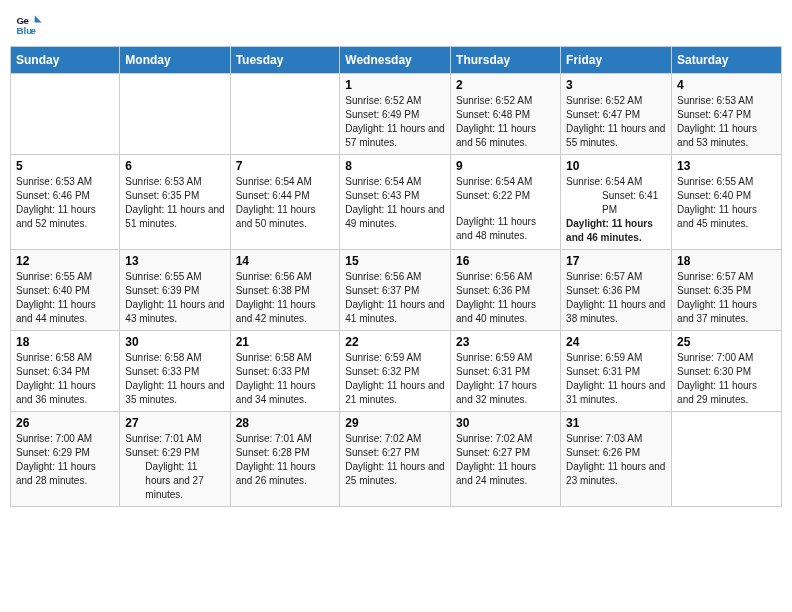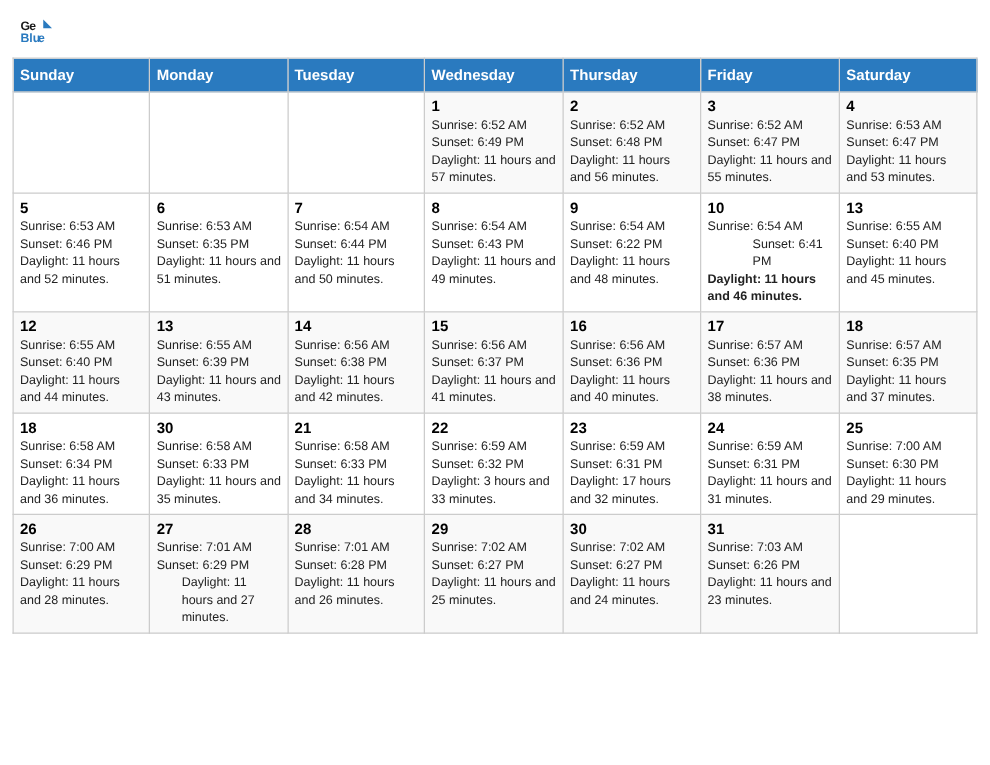--- a/index.html
+++ b/index.html
@@ -177,21 +177,21 @@
             <span style="display: block;">Sunrise: 6:54 AM</span>
             <span style="display: block;">Sunset: 6:43 PM</span>
             <span style="display: block;">Daylight: 11 hours and 49 minutes.</span>
           </div>
         </td>
         <td>
           <span class="day-num">9</span>
           <div class="day-info">
             <span style="display: block;">Sunrise: 6:54 AM</span>
             <span style="display: block;">Sunset: 6:22 PM</span>
-            <span style="display: block;">Daylight: 11 hours and 48 minutes.</span>
+            <span style="display: block; margin-top: 12px;">Daylight: 11 hours and 48 minutes.</span>
           </div>
         </td>
         <td>
           <span class="day-num">10</span>
           <div class="day-info">
             <span style="display: block;">Sunrise: 6:54 AM</span>
             <span style="display: block; margin-left: 36px;">Sunset: 6:41 PM</span>
             <span style="display: block; font-weight: bold;">Daylight: 11 hours and 46 minutes.</span>
           </div>
         </td>
@@ -285,21 +285,21 @@
             <span style="display: block;">Sunrise: 6:58 AM</span>
             <span style="display: block;">Sunset: 6:33 PM</span>
             <span style="display: block;">Daylight: 11 hours and 34 minutes.</span>
           </div>
         </td>
         <td>
           <span class="day-num">22</span>
           <div class="day-info">
             <span style="display: block;">Sunrise: 6:59 AM</span>
             <span style="display: block;">Sunset: 6:32 PM</span>
-            <span style="display: block;">Daylight: 3 hours and 33 minutes.</span>
+            <span style="display: block;">Daylight: 11 hours and 21 minutes.</span>
           </div>
         </td>
         <td>
           <span class="day-num">23</span>
           <div class="day-info">
             <span style="display: block;">Sunrise: 6:59 AM</span>
             <span style="display: block;">Sunset: 6:31 PM</span>
             <span style="display: block;">Daylight: 17 hours and 32 minutes.</span>
           </div>
         </td>

